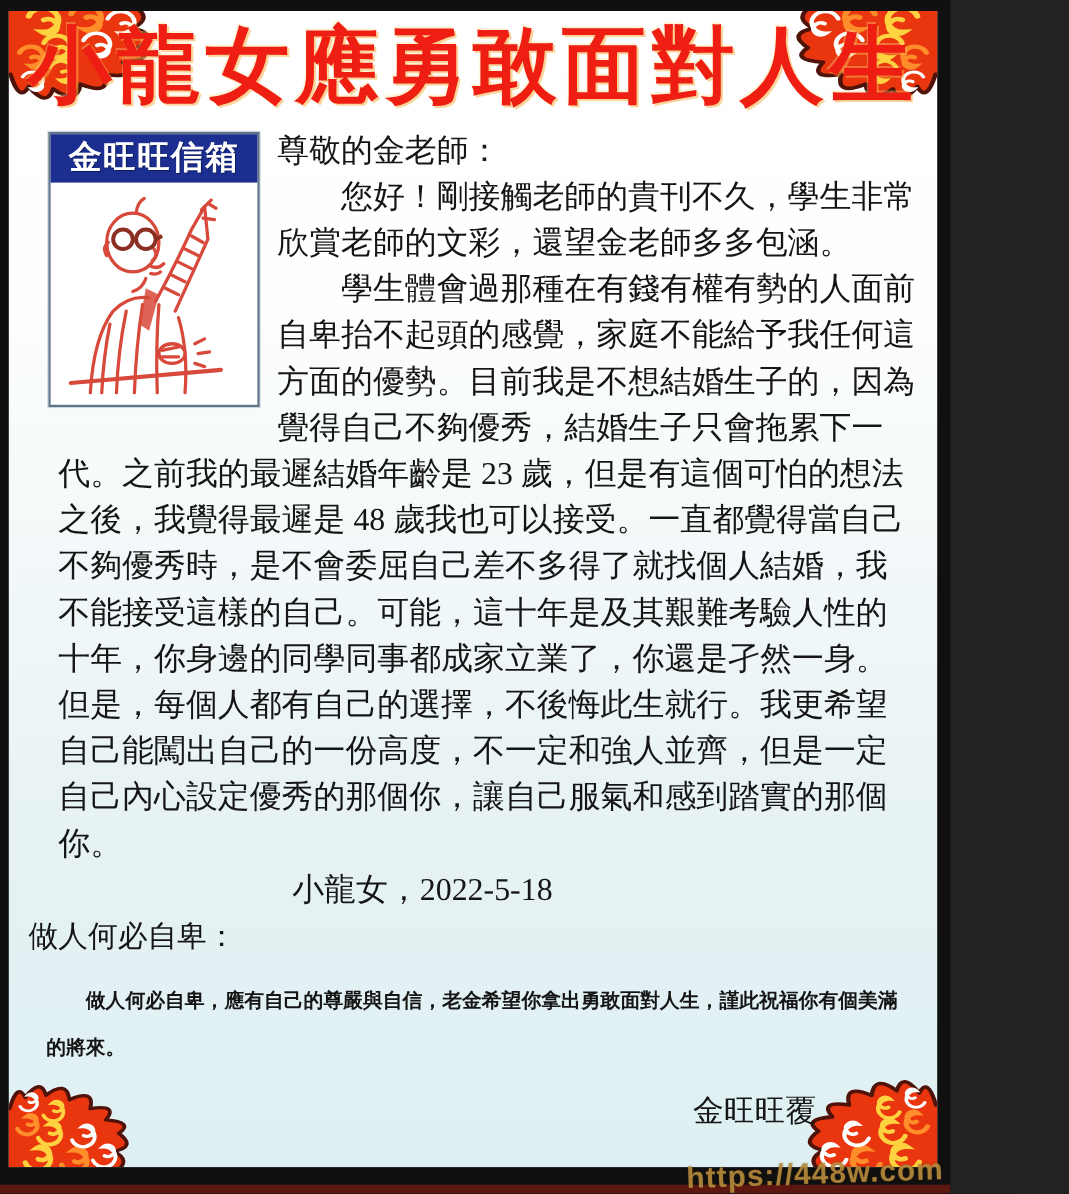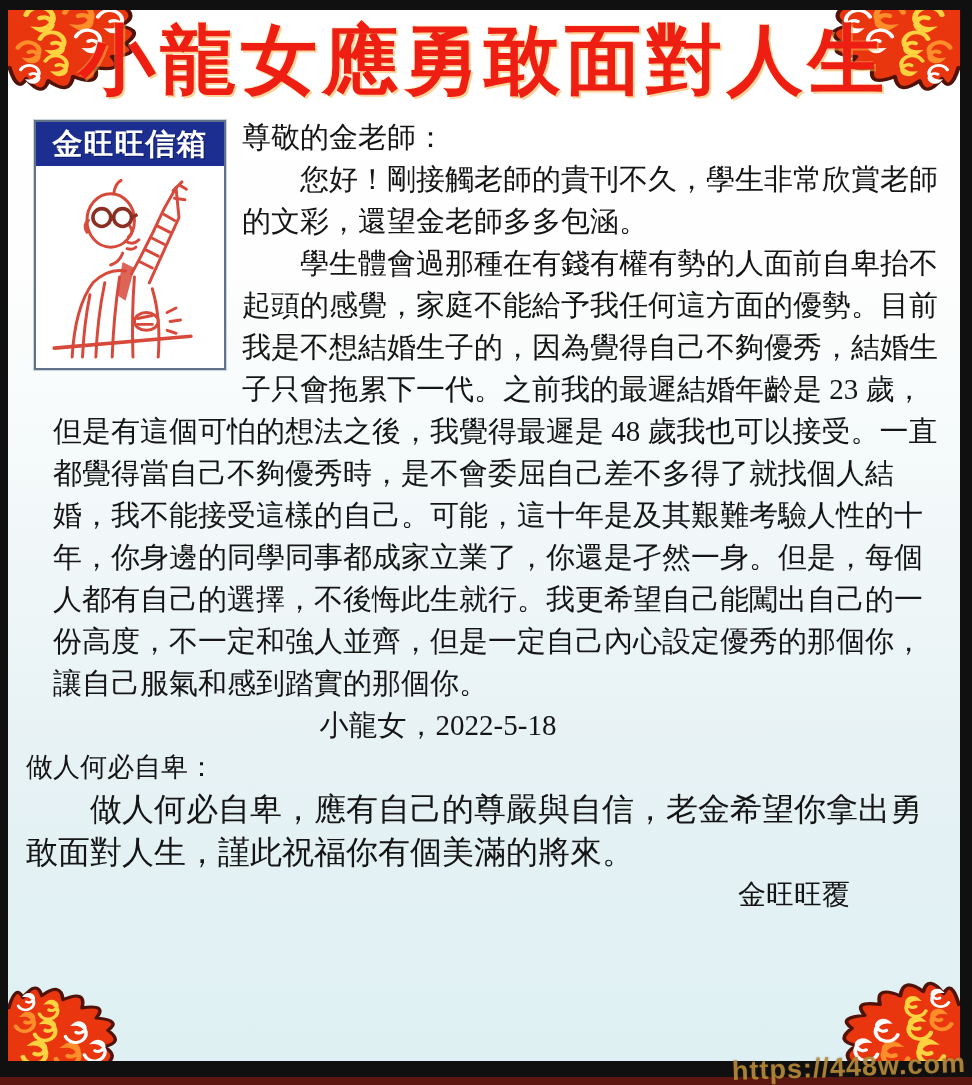--- a/index.html
+++ b/index.html
@@ -1,45 +1,45 @@
 <!DOCTYPE html>
 <html><head>
 <meta charset="utf-8">
 <style>
   html,body{margin:0;padding:0;background:#222;}
-  .page{position:relative;width:972px;height:1085px;background:#101010;overflow:hidden;
+  .page{position:relative;width:864px;height:1085px;background:#101010;overflow:hidden;
         font-family:"Liberation Serif","DejaVu Serif",serif;}
   .maroon-strip{position:absolute;left:0;right:0;bottom:0;height:8px;background:#5c1710;}
   .paper{position:absolute;top:10px;left:8px;right:12px;bottom:24px;
          background:linear-gradient(180deg,#ffffff 0%,#fdfefd 25%,#f2f8f9 48%,#e7f2f4 70%,#def0f3 100%);
          overflow:hidden;}
   
   .orn{position:absolute;z-index:1;}
   .orn-tl{top:-4px;left:-4px;width:152px;height:110px;}
   .orn-tr{top:-4px;right:-4px;width:152px;height:110px;transform:scaleX(-1);}
   .orn-bl{bottom:-4px;left:-4px;width:130px;height:102px;transform:scaleY(-1);}
   .orn-br{bottom:-4px;right:-4px;width:140px;height:108px;transform:scale(-1,-1);}
   
   .title{position:relative;z-index:2;margin:0;height:100px;line-height:100px;text-align:center;
          font-size:76px;font-weight:900;color:#ee1e12;letter-spacing:5px;
          text-shadow:2px 2px 0 rgba(248,176,72,.55), -1px -1px 0 rgba(255,220,140,.35);}
   
   .content{position:relative;z-index:2;padding:6px 18px 0 18px;color:#151515;
            font-size:29px;line-height:42px;}
-  .mailbox{float:left;width:188px;height:246px;margin:4px 16px 4px 8px;background:#fff;
+  .mailbox{float:left;width:188px;height:246px;margin:4px 16px 4px 18px;background:#fff;
            border:2px solid #5f7288;box-shadow:0 0 0 1px #c9d6de;}
   .mailbox-header{height:44px;line-height:44px;background:#1c2f91;color:#ffffff;text-align:center;
            font-family:"Liberation Sans","DejaVu Sans",sans-serif;font-weight:bold;font-size:30px;
            letter-spacing:1px;text-shadow:1px 1px 0 #0c1a5e;}
   .mailbox-art{height:198px;display:flex;align-items:center;justify-content:center;overflow:hidden;}
   .para{margin:0;text-indent:2em;padding-left:27px;}
   .salutation{margin:0;text-indent:0;}
   .sign-right{margin:0;text-indent:0;text-align:center;padding-right:92px;}
   .reply-head{margin:0;text-indent:0;font-size:27px;}
-  .reply-body{margin:0;text-indent:2em;font-size:32px;line-height:43px;}
+  .reply-body{margin:16px;text-indent:2em;font-size:18px;line-height:43px;font-weight:bold;}
   .reply-sign{margin:0;text-align:right;padding-right:92px;font-size:28px;}
   .watermark{position:absolute;right:6px;bottom:2px;z-index:6;
              font-family:"Liberation Sans","DejaVu Sans",sans-serif;font-weight:bold;
              font-size:27px;letter-spacing:1px;color:rgba(184,141,62,.88);
              text-shadow:0 0 2px rgba(90,50,10,.45);transform:rotate(-2deg);}
 </style>
 </head>
 <body>
 
 <div class="page">

